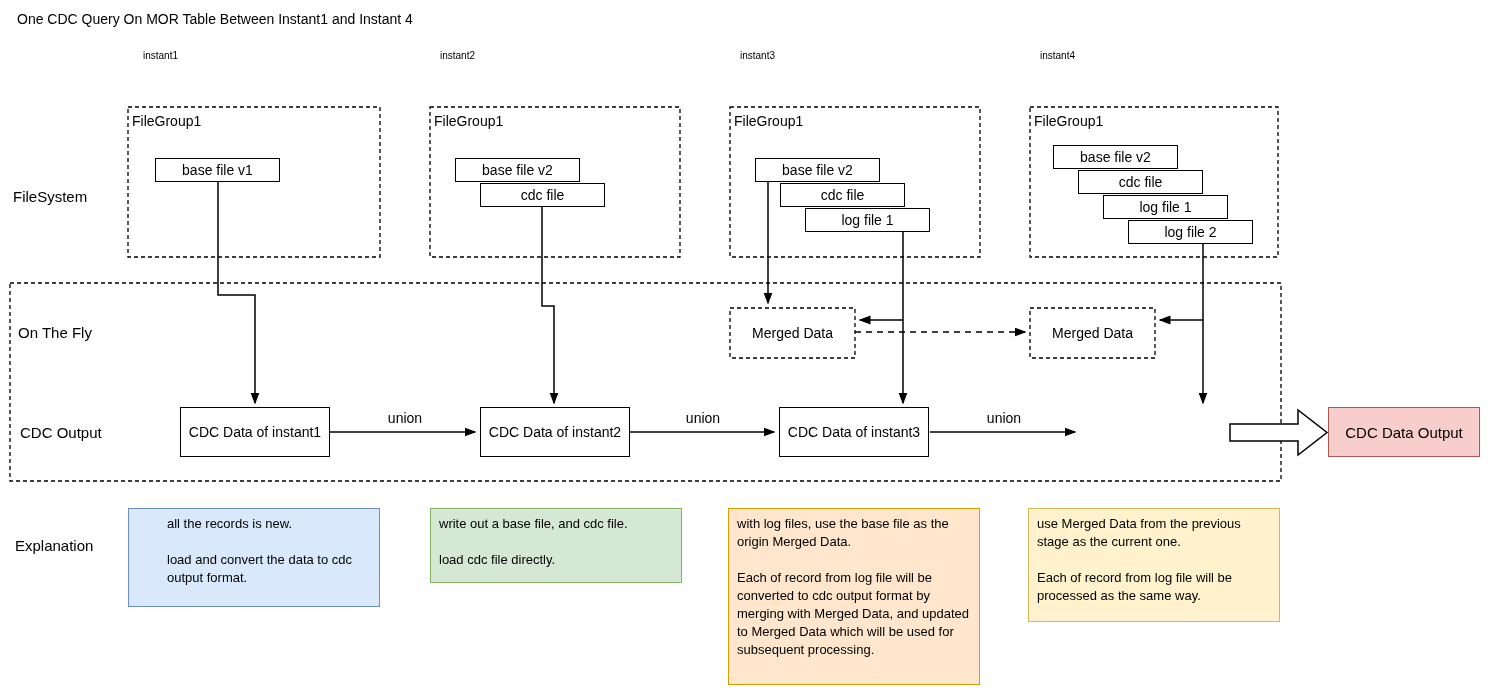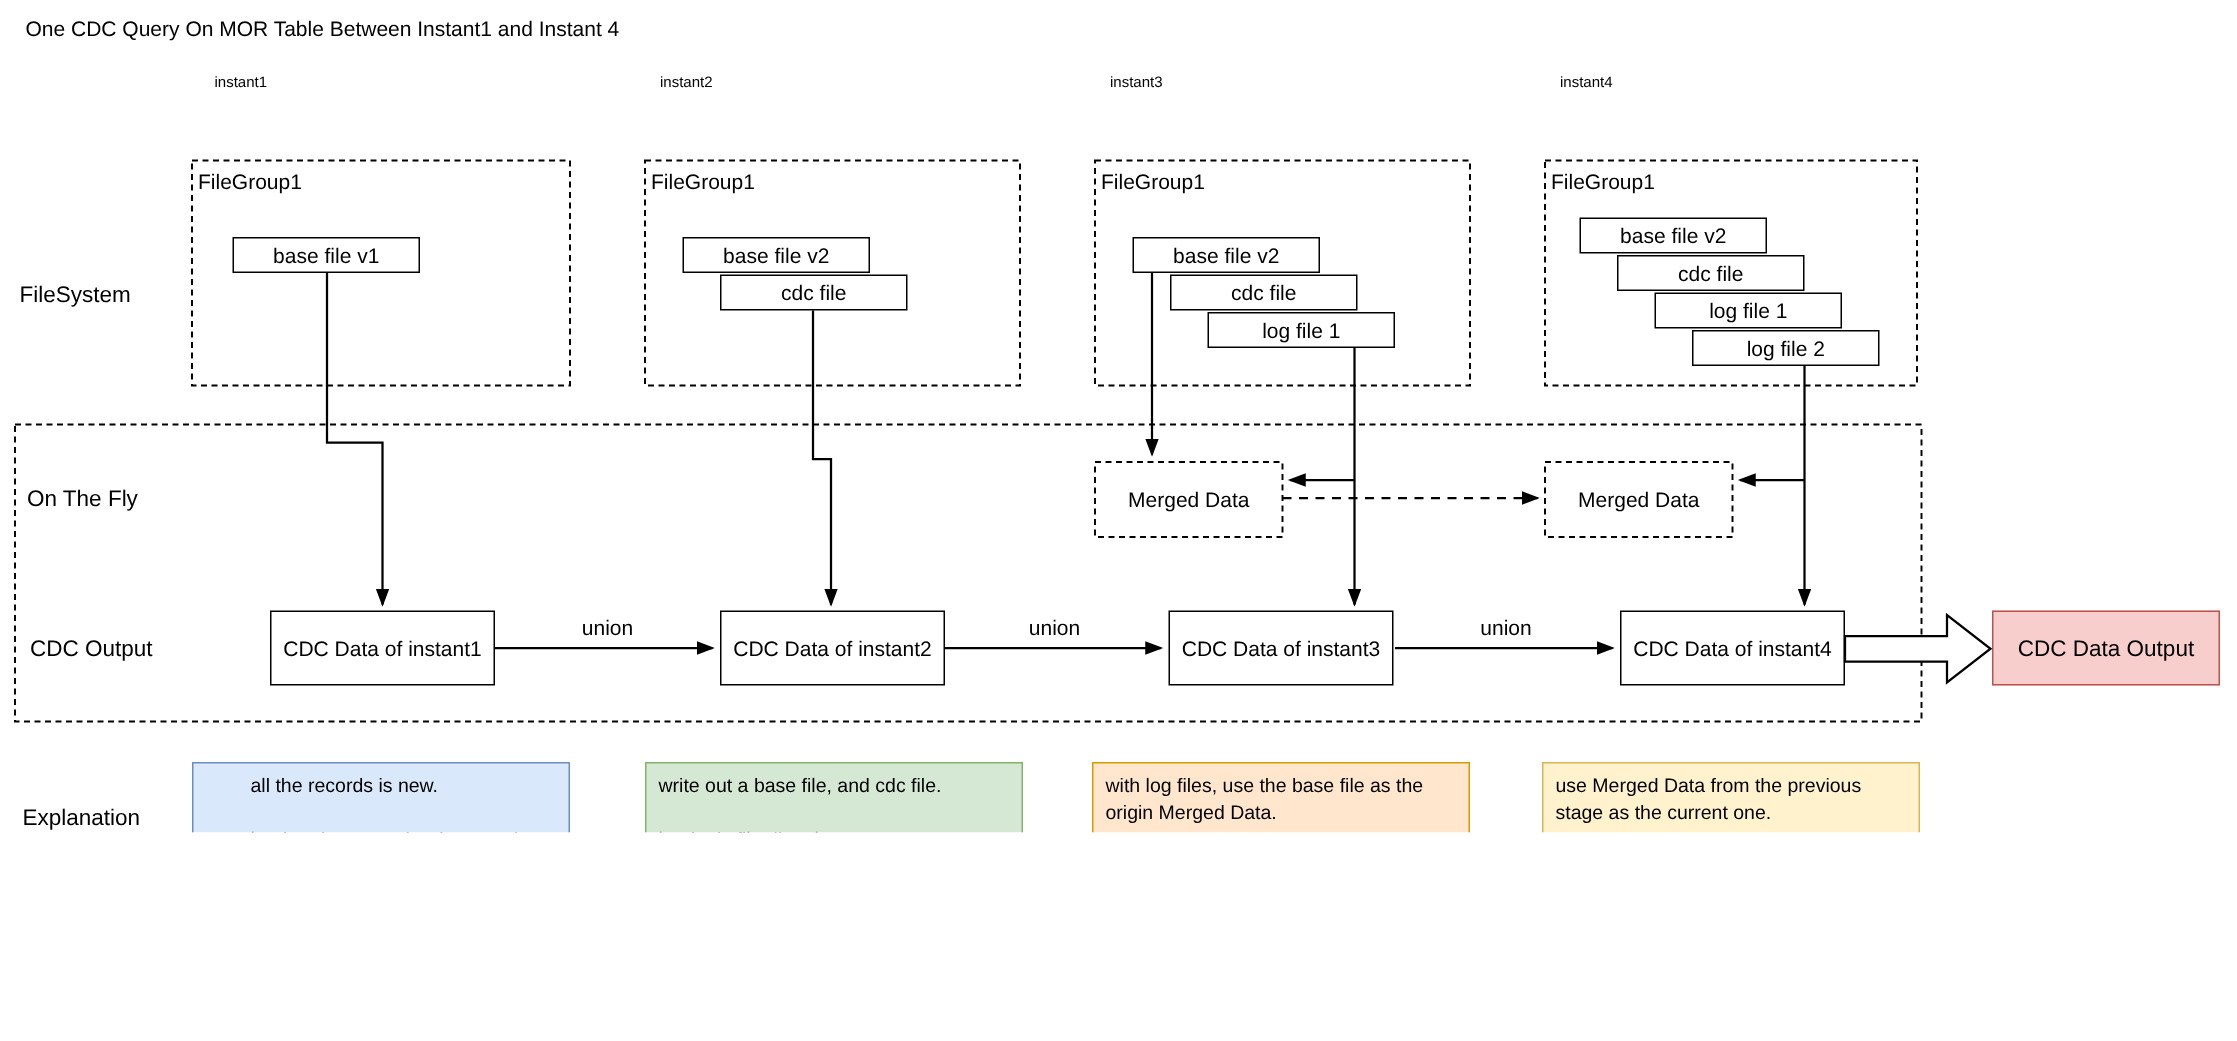--- a/index.html
+++ b/index.html
@@ -1,19 +1,19 @@
 <!DOCTYPE html>
 <html><head>
 <meta charset="utf-8">
 <style>
   html, body { margin: 0; padding: 0; background: #ffffff; }
   .canvas {
     position: relative;
     width: 1491px;
-    height: 555px;
+    height: 694px;
     background: #ffffff;
     font-family: "Liberation Sans", sans-serif;
     color: #000;
     overflow: hidden;
   }
   .abs { position: absolute; }
   .title {
     left: 17px; top: 11px;
     font-size: 14px;
   }
@@ -107,21 +107,20 @@
   <div class="abs file-box" style="left:1078px;top:170px;">cdc file</div>
   <div class="abs file-box" style="left:1103px;top:195px;">log file 1</div>
   <div class="abs file-box" style="left:1128px;top:220px;">log file 2</div>
 
   <div class="abs md-label" style="left:730px;top:308px;">Merged Data</div>
   <div class="abs md-label" style="left:1030px;top:308px;">Merged Data</div>
 
   <div class="abs cdc-box" style="left:180px;top:407px;">CDC Data of instant1</div>
   <div class="abs cdc-box" style="left:480px;top:407px;">CDC Data of instant2</div>
   <div class="abs cdc-box" style="left:779px;top:407px;">CDC Data of instant3</div>
-  <div class="abs cdc-box" style="left:1080px;top:407px;">CDC Data of instant4</div>
 
   <div class="abs union-label" style="left:405px;top:410px;">union</div>
   <div class="abs union-label" style="left:703px;top:410px;">union</div>
   <div class="abs union-label" style="left:1004px;top:410px;">union</div>
 
   <div class="abs out-box" style="left:1328px;top:407px;">CDC Data Output</div>
 
   <div class="abs note note-blue" style="left:128px;top:508px;width:252px;height:99px;padding-left:38px;">all the records is new.
 
 load and convert the data to cdc output format.</div>

